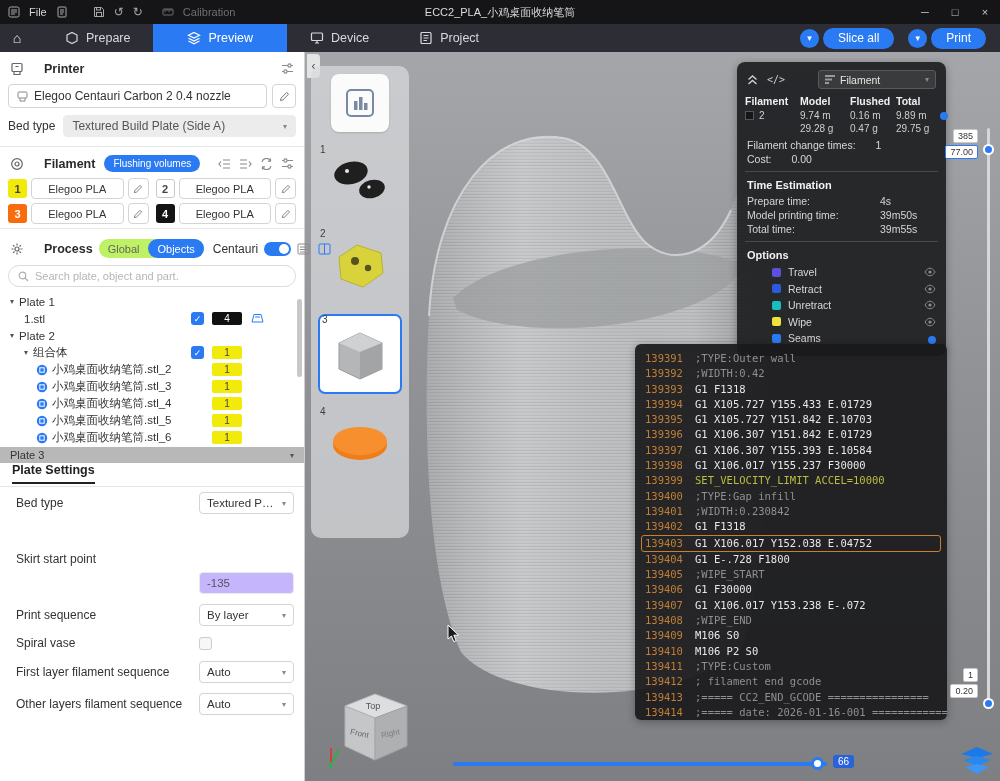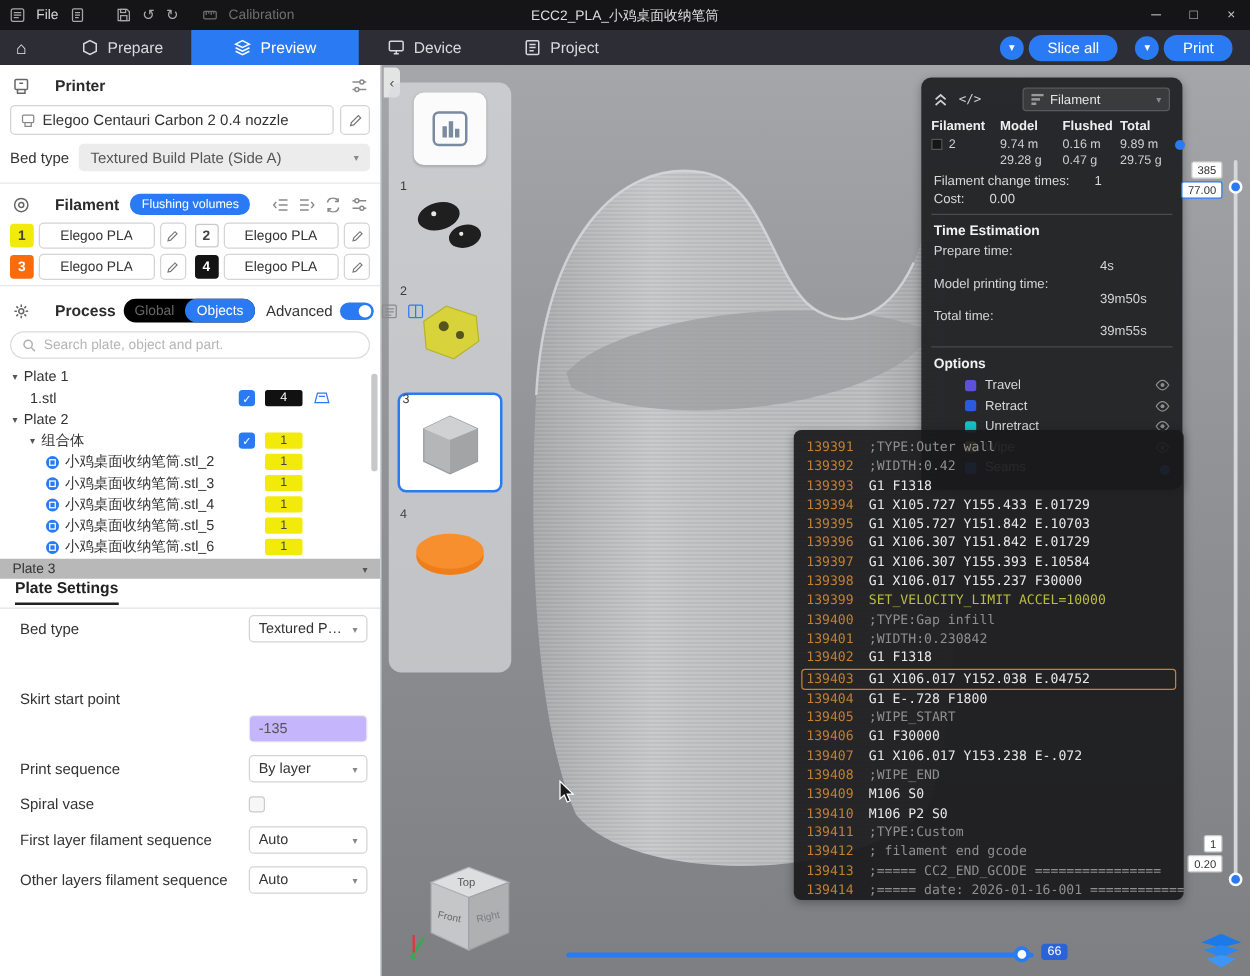--- a/index.html
+++ b/index.html
@@ -44,21 +44,21 @@
   .bed-row .combo { background:#ececec; border-color:#ececec; color:#555; height:22px; }
   .divider { border-top:1px solid #e8e8e8; margin:2px 0 4px; }
   .pill { background:#2a7bf3; color:#fff; font-size:10px; height:17px; padding:0 9px; border-radius:9px; display:flex; align-items:center; margin-left:3px; white-space:nowrap; }
   .fil-row { display:flex; gap:7px; padding:2px 8px; }
   .fil-cell { flex:1; display:flex; align-items:center; gap:4px; min-width:0; }
   .fbadge { width:19px; height:19px; border-radius:3px; display:flex; align-items:center; justify-content:center; font-size:11px; font-weight:bold; flex:none; }
   .f1 { background:#f2ea0a; color:#444; } .f2 { background:#fff; border:1px solid #c9c9c9; color:#444; }
   .f3 { background:#f96b0d; color:#fff; } .f4 { background:#141414; color:#fff; }
   .fil-cell .combo { height:21px; font-size:11px; padding:0 6px;justify-content:center; }
   .process-row { display:flex; align-items:center; gap:6px; padding:6px 10px 4px; }
-  .seg { display:flex; background:#000000; border-radius:10px; height:19px; font-size:11px; }
+  .seg { display:flex; background:#bef264; border-radius:10px; height:19px; font-size:11px; }
   .seg-opt { padding:0 9px; display:flex; align-items:center; color:#666; }
   .seg-opt.on { background:#2a7bf3; color:#fff; border-radius:10px; }
   .adv-label { font-size:12px; color:#333; margin-left:3px; }
   .switch { width:27px; height:14px; border-radius:7px; background:#2a7bf3; position:relative; flex:none; }
   .switch::after { content:""; position:absolute; right:2px; top:2px; width:10px; height:10px; border-radius:50%; background:#fff; }
   .search-row { margin:3px 8px 4px; height:22px; border:1px solid #dcdcdc; border-radius:11px; display:flex; align-items:center; gap:6px; padding:0 9px; }
   .search-row input { border:none; outline:none; flex:1; font-size:11px; color:#666; font-family:inherit; background:transparent; }
   input::placeholder { color:#b5b5b5; }
   .tree { position:relative; font-size:11.5px; color:#333; padding:2px 0 1px; }
   .trow { height:17px; display:flex; align-items:center; position:relative; padding-left:10px; padding-right:60px; }
@@ -98,21 +98,21 @@
   .sp-cols, .sp-row { display:grid; grid-template-columns:55px 50px 46px 44px 12px; padding:0 8px; }
   .sp-cols { font-weight:bold; font-size:10.5px; color:#efefef; padding-bottom:2px; }
   .sp-row { font-size:10px; color:#cfcfcf; padding-bottom:3px; }
   .cell2 div { line-height:13px; }
   .fcell { display:flex; align-items:flex-start; gap:5px; padding-top:1px; }
   .swatch2 { width:9px; height:9px; background:#161616; border:1px solid #555; flex:none; margin-top:1px; }
   .bluedot { width:8px; height:8px; border-radius:50%; background:#2a7bf3; margin-top:3px; }
   .sp-line { padding:1px 10px; font-size:10.5px; color:#d8d8d8; display:flex; gap:20px; }
   .sp-div { border-top:1px solid rgba(255,255,255,0.16); margin:5px 8px; }
   .sp-sec { padding:2px 10px 3px; font-weight:bold; font-size:11px; color:#f2f2f2; }
-  .time-row { display:flex; padding:1px 10px; font-size:10.5px; color:#d5d5d5;flex-direction:column; }
+  .time-row { display:flex; padding:1px 10px; font-size:10.5px; color:#d5d5d5; }
   .time-row .tv { margin-left:auto; width:56px; }
   .opt-row { display:flex; align-items:center; gap:7px; padding:0 10px; height:16.5px; font-size:10.5px; color:#d8d8d8;margin-left:25px; }
   .opt-sw { width:9px; height:9px; border-radius:2px; flex:none; }
   .opt-end { margin-left:auto; display:flex; }
   .gcode-panel { position:absolute; left:330px; top:292px; width:312px; height:376px; background:rgba(26,26,28,0.93); border-radius:6px; padding:7px 10px; font-family:"DejaVu Sans Mono",monospace; font-size:10.5px; line-height:15.3px; color:#ddd; overflow:hidden; box-shadow:0 2px 8px rgba(0,0,0,0.3); }
   .gline { display:flex; white-space:pre; }
   .gline.current { border:1px solid #c9802e; border-radius:3px; margin:0 -4px; padding:0 3px; }
   .gnum { width:50px; flex:none; color:#c07f35; }
   .gtxt.comment { color:#8f8f8f; } .gtxt.cmd { color:#e8e8e8; } .gtxt.special { color:#b9bd40; }
   .vtrack { position:absolute; right:10px; top:76px; width:3px; height:580px; background:#d5d7d9; border-radius:2px; }
@@ -359,21 +359,21 @@
           <svg width="14" height="14" viewBox="0 0 14 14">
             <circle cx="7" cy="7" r="2" fill="none" stroke="#666" stroke-width="1.2"></circle>
             <path d="M7 1.5v2M7 10.5v2M1.5 7h2M10.5 7h2M3.1 3.1l1.4 1.4M9.5 9.5l1.4 1.4M10.9 3.1L9.5 4.5M4.5 9.5l-1.4 1.4" stroke="#666" stroke-width="1.2"></path>
           </svg>
         </span>
       <span class="sec-title">Process</span>
       <div class="seg">
         <span class="seg-opt">Global</span>
         <span class="seg-opt on">Objects</span>
       </div>
-      <span class="adv-label">Advanced</span>
+      <span class="adv-label">Centauri</span>
       <span class="switch"></span>
       <span class="hdr-icons">
         <span class="i">
             <svg width="13" height="12" viewBox="0 0 13 12">
               <rect x="1" y="1" width="11" height="10" rx="1" fill="none" stroke="#8a8a8a"></rect>
               <path d="M3 4h7M3 6.5h7M3 9h5" stroke="#8a8a8a"></path>
             </svg>
           </span>
         <span class="i">
             <svg width="13" height="12" viewBox="0 0 13 12">

